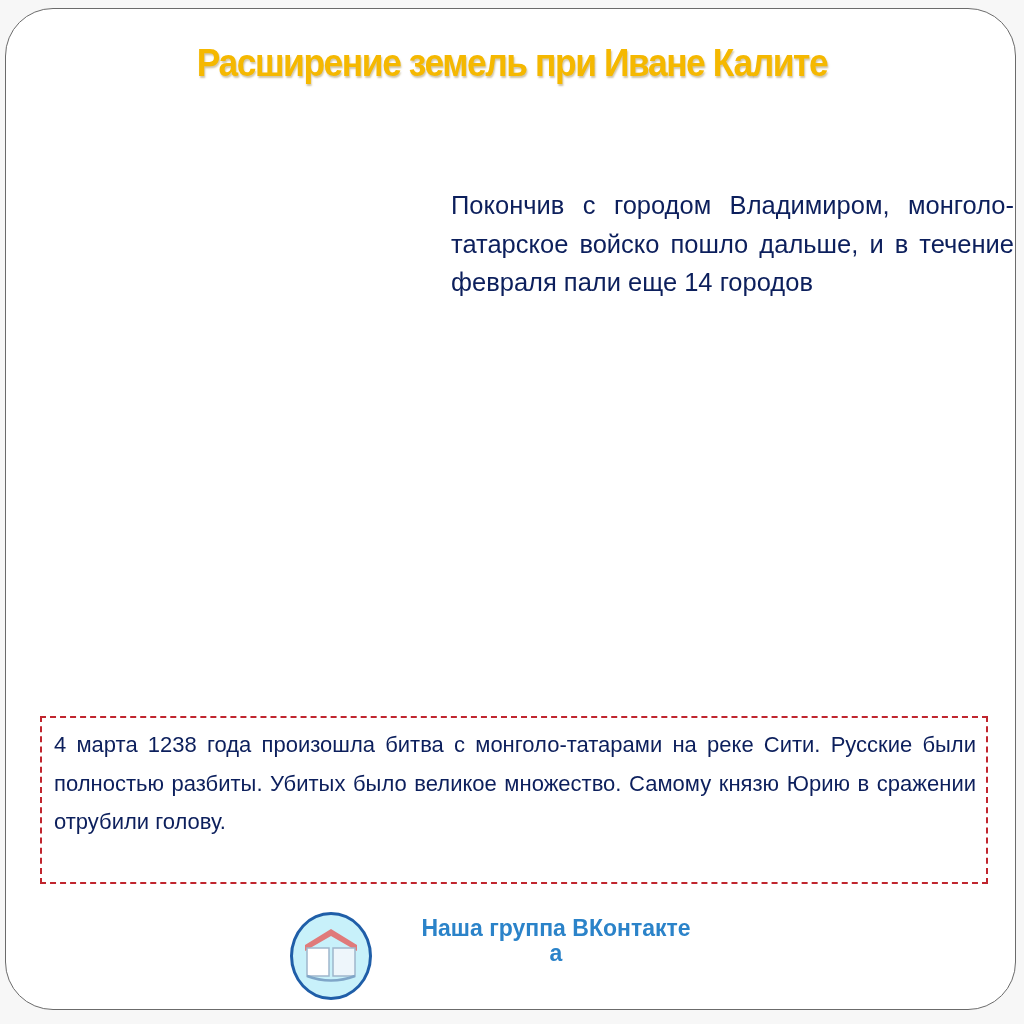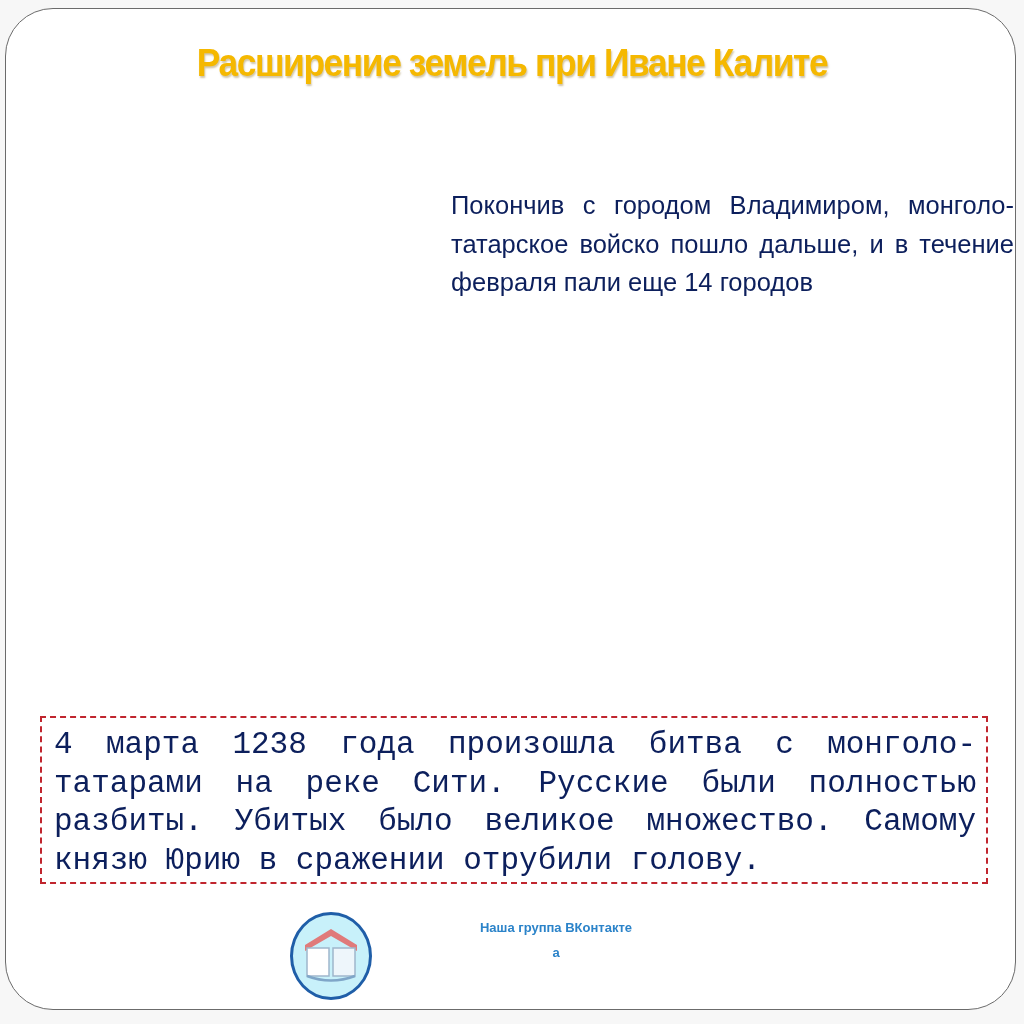--- a/index.html
+++ b/index.html
@@ -25,30 +25,30 @@
     font-family: "Liberation Sans", sans-serif;
     margin-left: 33px;
   }
   .body-text p { margin:0 0 8px 0; }
   .note-box {
     position:absolute; left:40px; top:716px; width:948px; height:168px;
     border:2px dashed #c0252e; box-sizing:border-box;
     padding:8px 10px 0 12px;
   }
   .note-text {
-    color:#0c1f5c; font-size:31px; line-height:38.5px; text-align:justify;
-    font-family: Liberation Mono, monospace;
+    color:#0c1f5c; font-size:22px; line-height:38.5px; text-align:justify;
+    font-family: Liberation Sans, sans-serif;
   }
   .footer-logo {
     position:absolute; left:290px; top:912px; width:82px; height:88px;
     border-radius:50%; border:3px solid #1f5ea8; background:#c8f1fa; box-sizing:border-box;
   }
   .footer-text {
     position:absolute; left:376px; top:916px; width:360px; text-align:center;
-    color:#2b83c9; font-weight:bold; font-size:13px; line-height:24.5px;
+    color:#2b83c9; font-weight:bold; font-size:23px; line-height:24.5px;
     font-family: "Liberation Sans", sans-serif;
   }
 </style>
 </head>
 <body>
 
 <div class="slide"></div>
 
 <div class="title">Расширение земель при Иване Калите</div>
 

